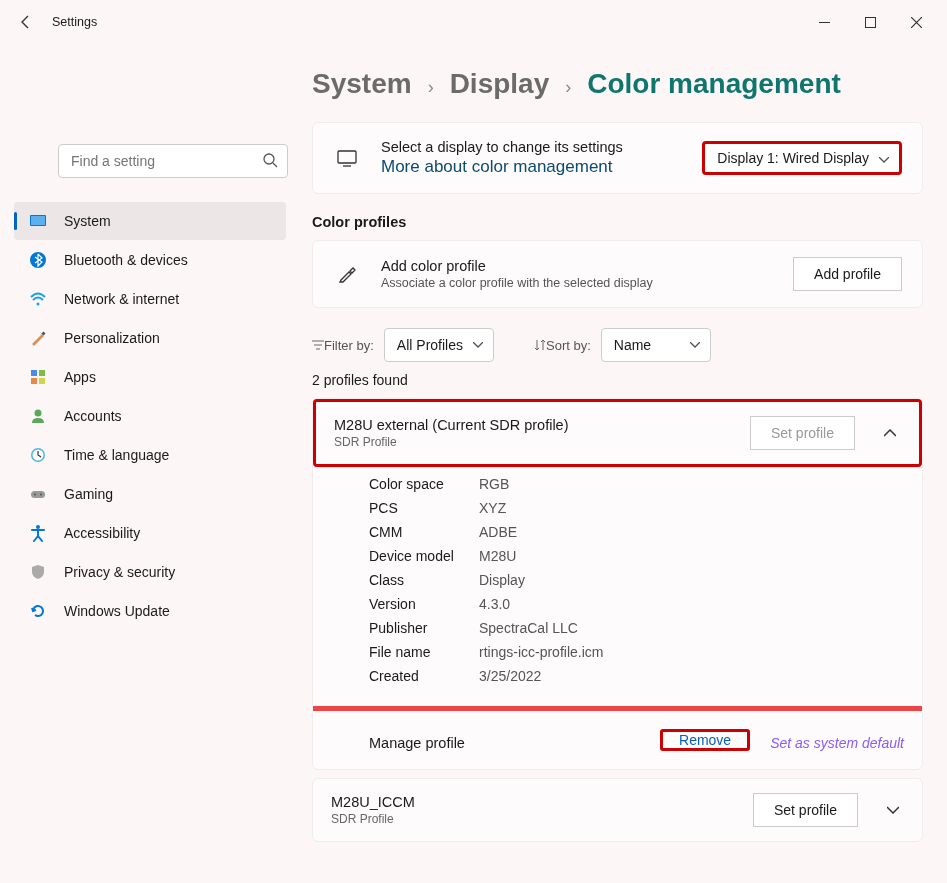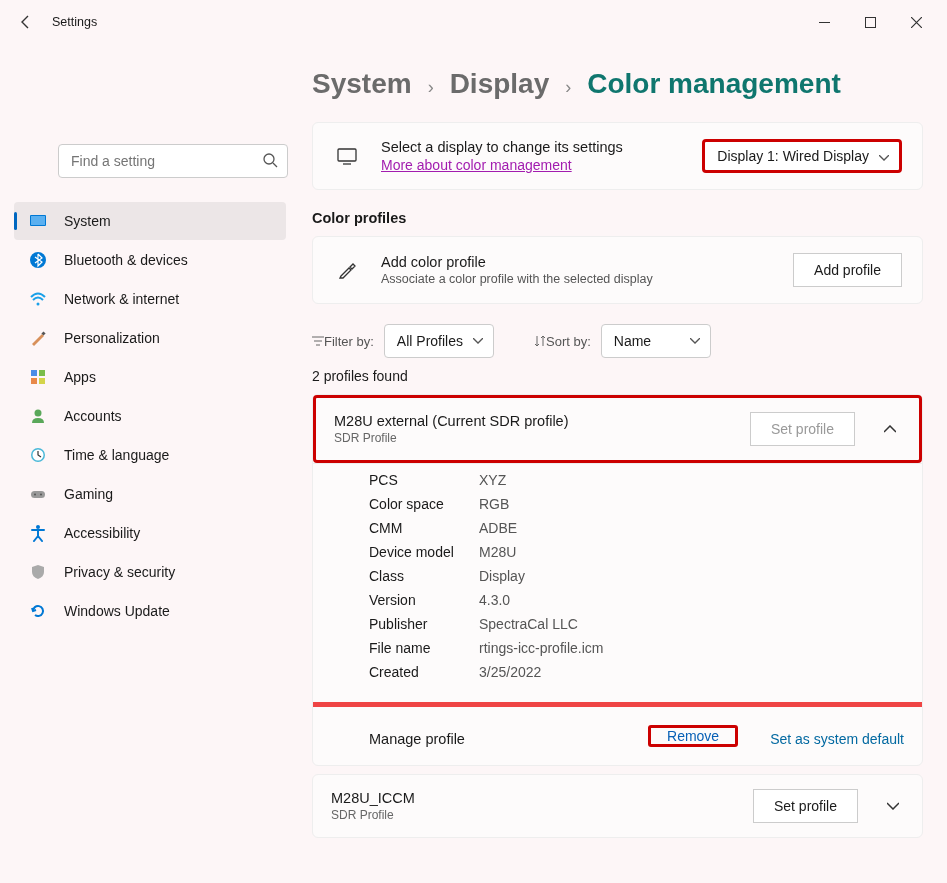--- a/index.html
+++ b/index.html
@@ -35,21 +35,21 @@
 .breadcrumb .crumb { font-size: 28px; color: #6b6b6b; font-weight: 600; }
 .breadcrumb .chev { font-size: 18px; color: #888; }
 .breadcrumb .current { font-size: 28px; font-weight: 600; color: #0f766e; }
 
 
 .card { background: #fdfbfb; border: 1px solid #eee; border-radius: 6px; padding: 16px 20px; margin-bottom: 20px; display: flex; align-items: center; gap: 20px; }
 .card .card-icon { width: 28px; display: flex; justify-content: center; }
 .card .card-body { flex: 1; }
 .card .card-title { font-size: 14.5px; margin-bottom: 2px; }
 .card .card-sub { font-size: 12.5px; color: #555; }
-.card .link { color: #a21caf; text-decoration: underline; font-size: 14px; cursor: pointer; }
+.card .link { color: #0c4a6e; font-size: 17px; cursor: pointer; }
 
 
 .dropdown { border: 1px solid #ccc; border-radius: 4px; background: #fff; height: 34px; padding: 0 30px 0 12px; display: inline-flex; align-items: center; position: relative; cursor: pointer; font-size: 14px; }
 .dropdown .chev-d { position: absolute; right: 10px; top: 13px; }
 .btn { border: 1px solid #ccc; border-radius: 0; background: #fff; height: 34px; padding: 0 20px; display: inline-flex; align-items: center; cursor: pointer; font-size: 14px; }
 
 
 .highlight-red { border: 3px solid #c00 !important; }
 
 
@@ -72,21 +72,21 @@
 .details { padding: 4px 18px 18px 56px; border-top: 1px solid #eee; }
 .details .drow { display: flex; padding: 4px 0; font-size: 14px; }
 .details .dk { width: 110px; color: #1a1a1a; }
 .details .dv { color: #555; }
 
 
 .manage-row { display: flex; align-items: flex-end; padding: 18px 18px 18px 56px; border-top: 5px solid #ef4444; }
 .manage-row .mlabel { flex: 1; font-size: 14.5px; }
 .manage-row .remove-btn { color: #0860b6; padding: 6px 16px; cursor: pointer; border-radius: 3px; }
 .manage-row .remove-wrap { border: 3px solid #c00; border-radius: 3px; padding:0; display:inline-block; }
-.manage-row .sysdef { color: #0369a1; margin-left: 32px; cursor: pointer; font-size: 14px; }
+.manage-row .sysdef { color: #8b5cf6; margin-left: 20px; cursor: pointer; font-size: 14px; font-style: italic; }
 
 
 svg { display: block; }
 
 .btn.disabled { color:#999; cursor:default; }
 </style>
 </head>
 <body>
 
 <div class="titlebar">
@@ -330,26 +330,26 @@
         </div>
         <div class="expand-toggle">
           <svg width="12" height="8">
               <path d="M0 7 L6 1 L12 7" stroke="#333" stroke-width="1.5" fill="none"></path>
             </svg>
         </div>
       </div>
 
       <div class="details" id="details1">
           <div class="drow">
+            <div class="dk">Color space</div>
+            <div class="dv">RGB</div>
+          </div>
+          <div class="drow">
             <div class="dk">PCS</div>
             <div class="dv">XYZ</div>
-          </div>
-          <div class="drow">
-            <div class="dk">Color space</div>
-            <div class="dv">RGB</div>
           </div>
           <div class="drow">
             <div class="dk">CMM</div>
             <div class="dv">ADBE</div>
           </div>
           <div class="drow">
             <div class="dk">Device model</div>
             <div class="dv">M28U</div>
           </div>
           <div class="drow">

